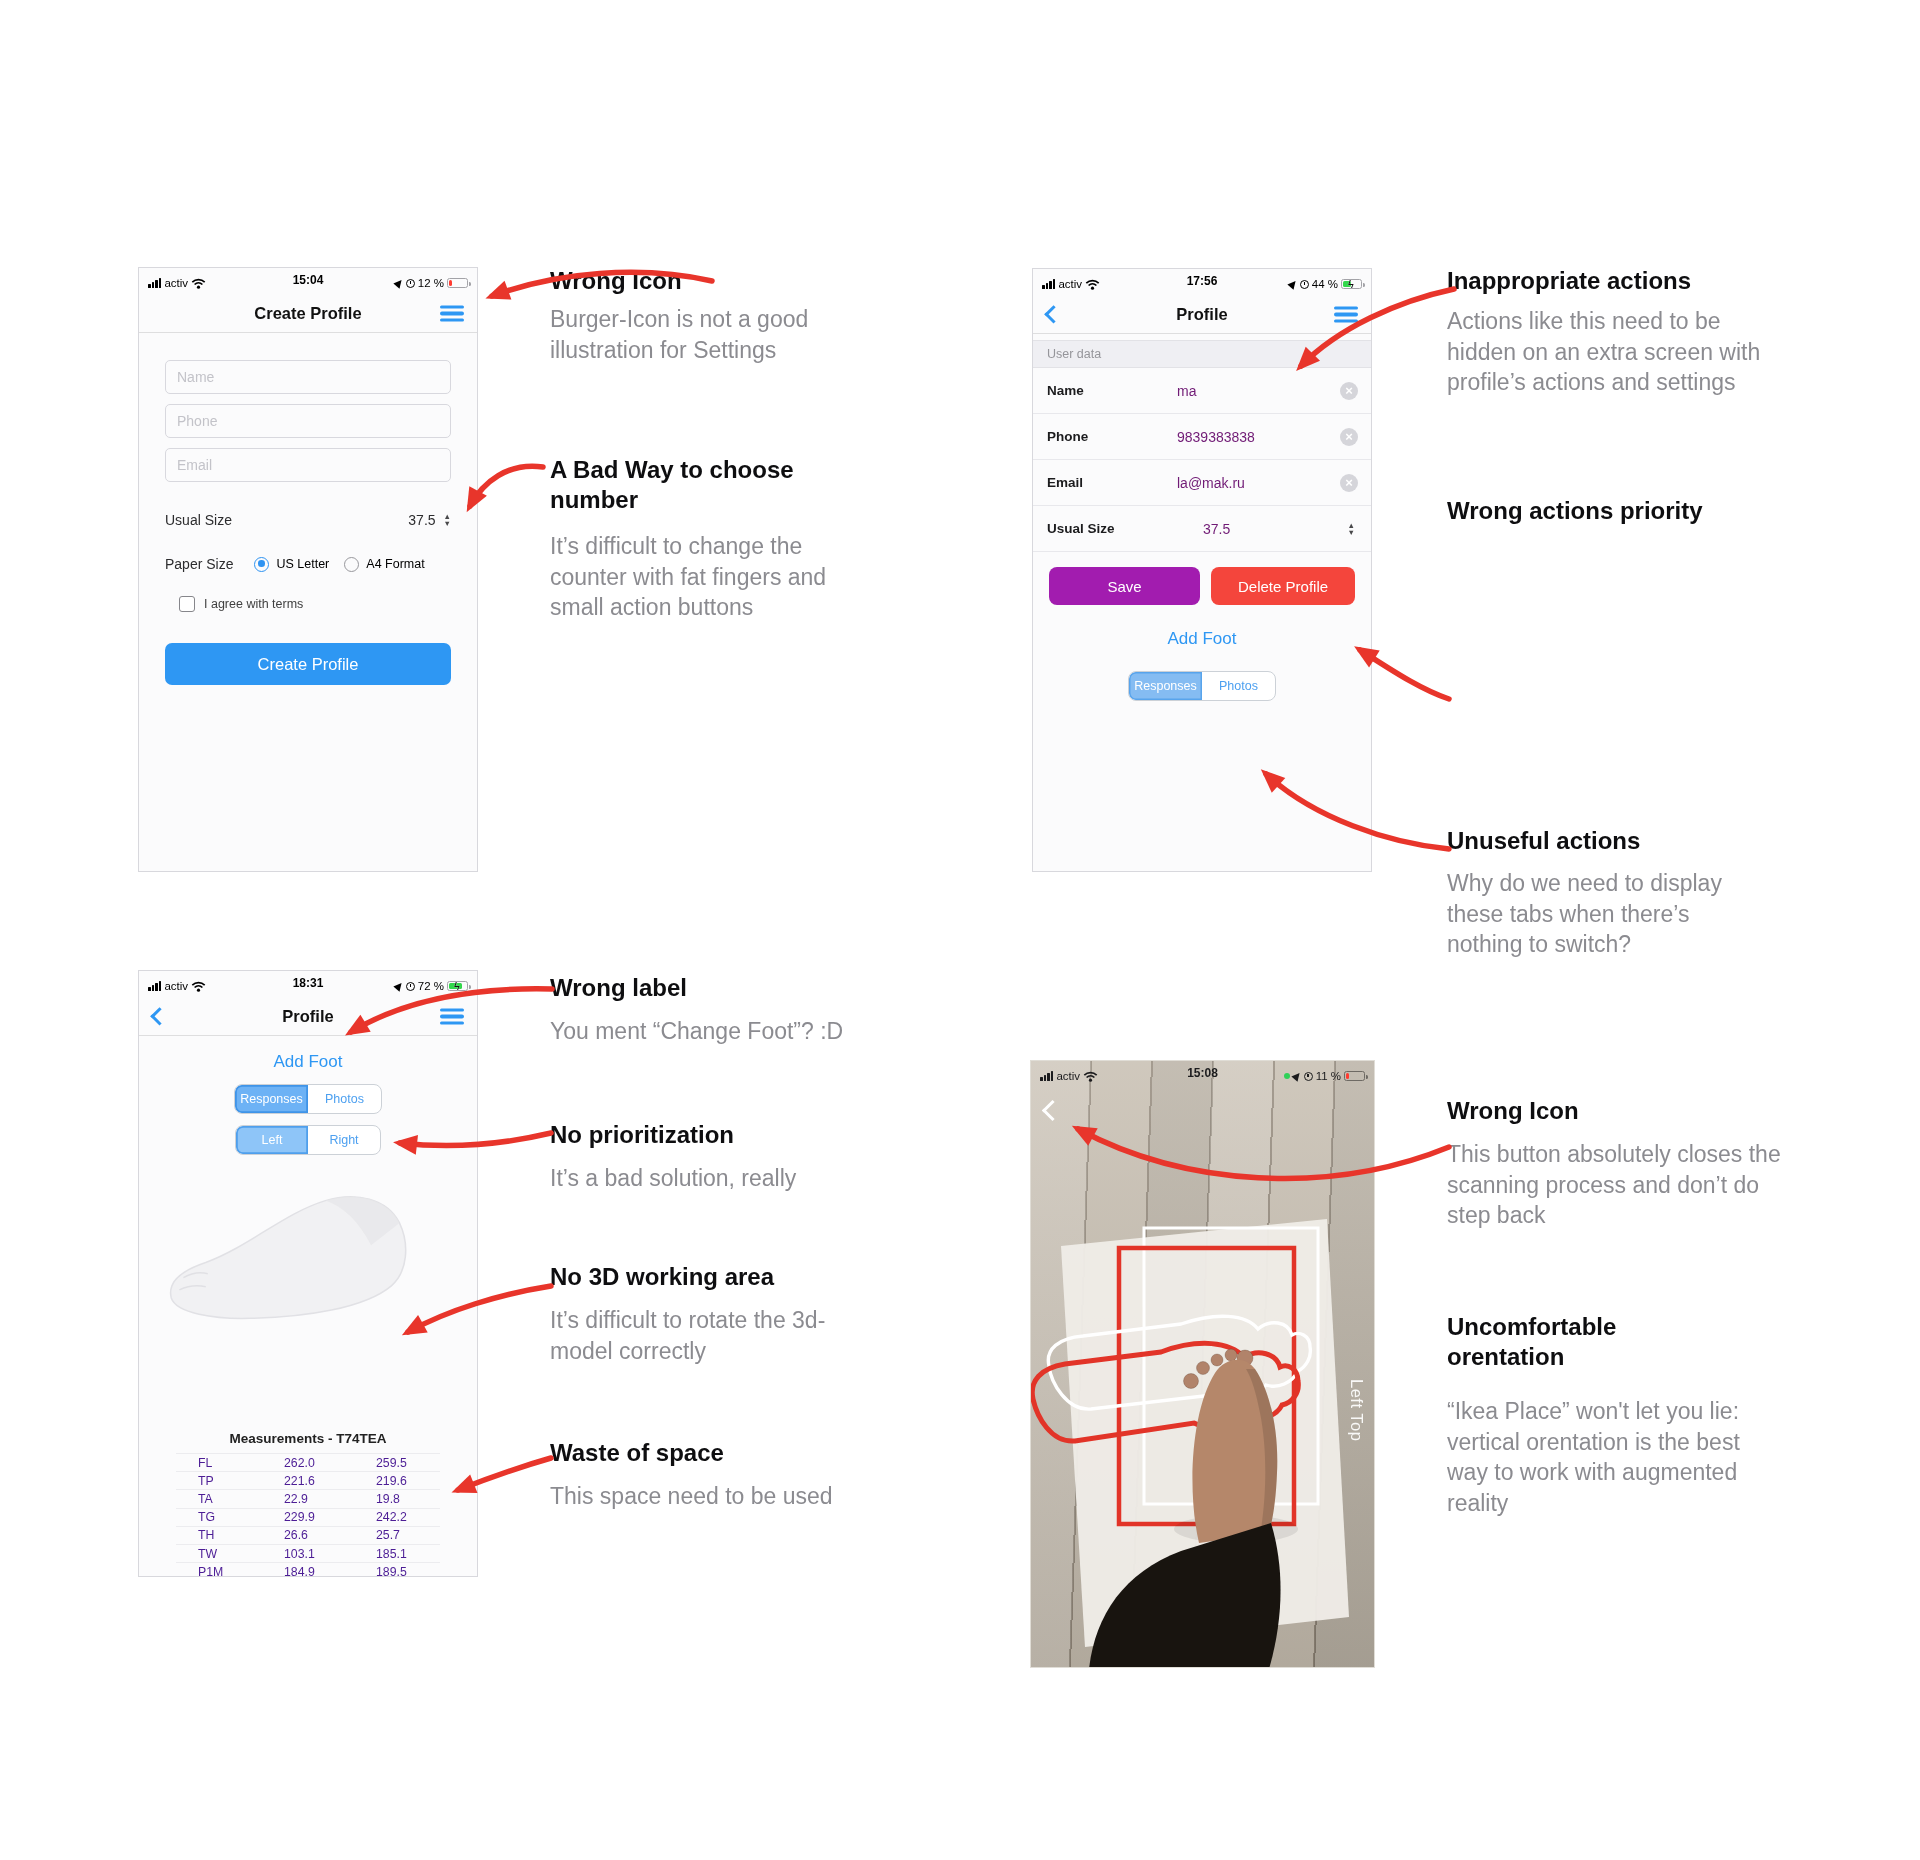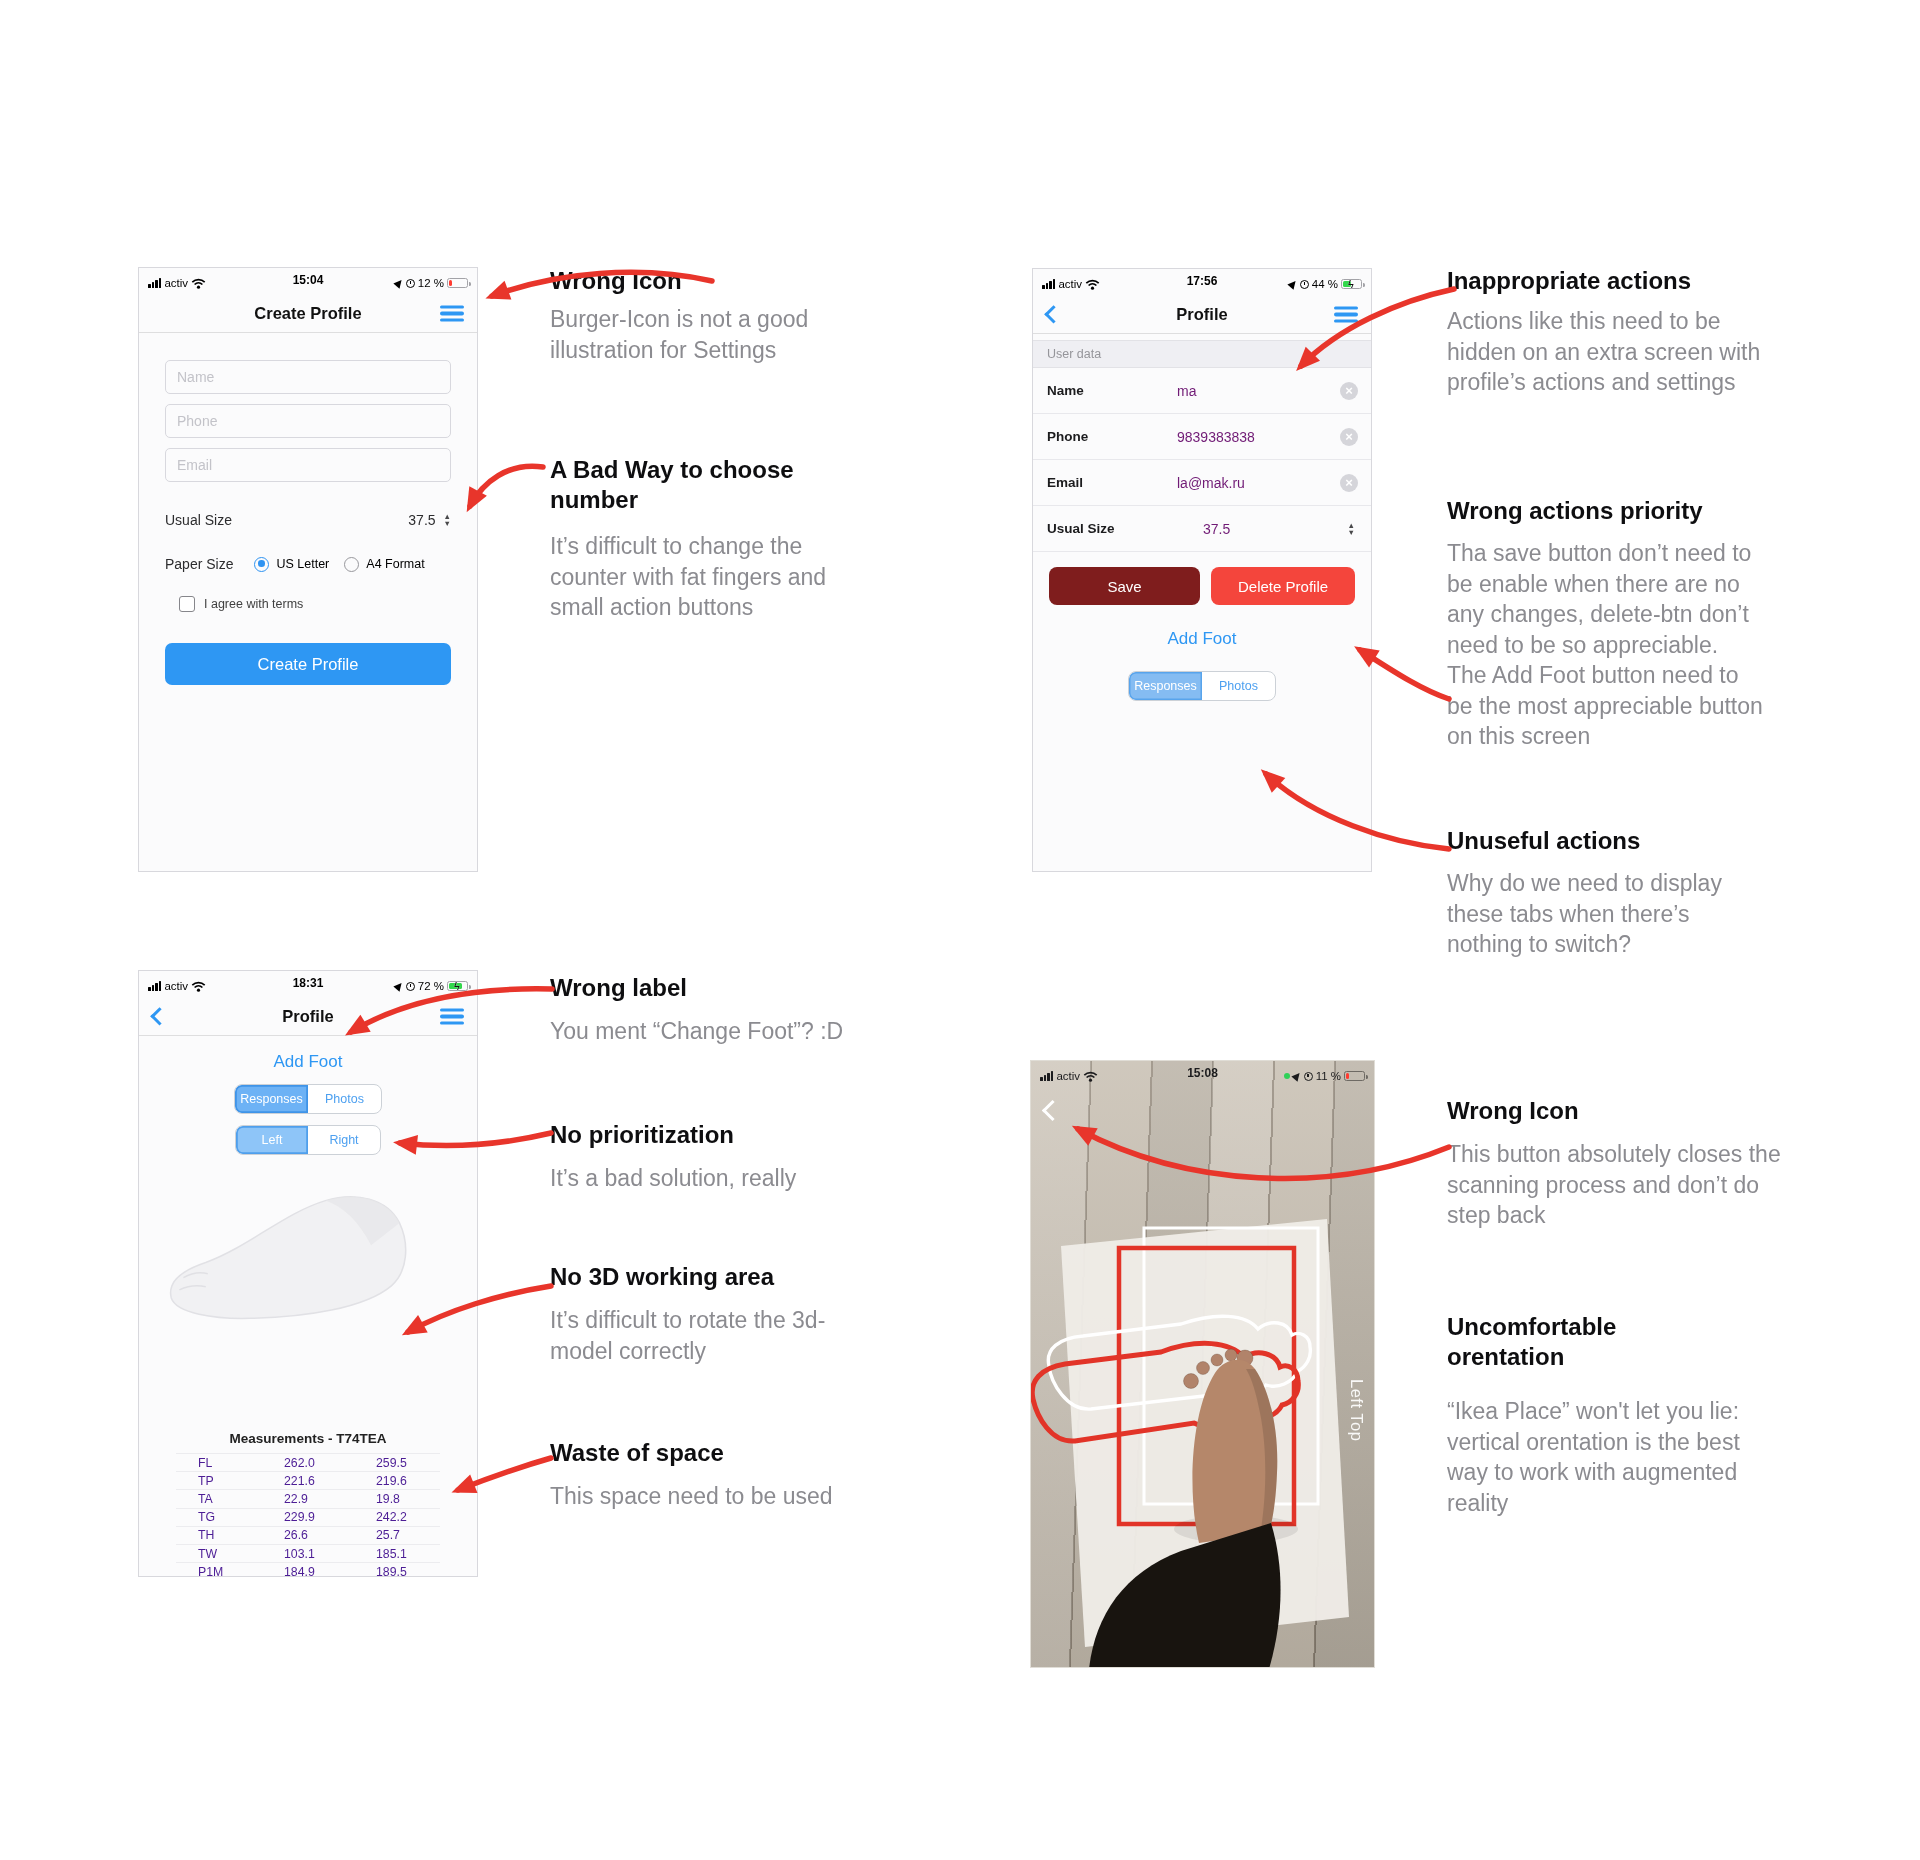--- a/index.html
+++ b/index.html
@@ -53,21 +53,21 @@
   .btn-primary{margin:31px 26px 0;height:42px;border-radius:7px;background:#2e97f3;color:#fff;font-size:16.5px;display:flex;align-items:center;justify-content:center;cursor:pointer;}
 
   
   .band{margin-top:6px;height:28px;background:#efeff3;border-top:1px solid #e2e2e6;border-bottom:1px solid #e2e2e6;color:#95959a;font-size:12.5px;display:flex;align-items:center;padding:0 14px;box-sizing:border-box;}
   .p2row{position:relative;height:45px;border-bottom:1px solid #e8e8ec;display:flex;align-items:center;padding:0 14px;}
   .p2lbl{font-weight:700;font-size:13.5px;color:#1c1c1e;width:130px;}
   .p2val{font-size:14px;color:#701a75;}
   .clear{position:absolute;right:13px;top:50%;transform:translateY(-50%);width:18px;height:18px;border-radius:50%;background:#d5d5da;color:#fff;font-weight:700;font-size:13px;line-height:17px;text-align:center;cursor:pointer;}
   .p2row .stepper{position:absolute;right:16px;top:50%;transform:translateY(-50%);}
   .p2btns{display:flex;gap:11px;margin:15px 16px 0;}
-  .btn-save{flex:1.05;height:38px;border-radius:8px;background:#7f1d1d;color:#fff;font-size:15px;display:flex;align-items:center;justify-content:center;cursor:pointer;}
+  .btn-save{flex:1.05;height:38px;border-radius:8px;background:#a21caf;color:#fff;font-size:15px;display:flex;align-items:center;justify-content:center;cursor:pointer;}
   .btn-del{flex:1;height:38px;border-radius:8px;background:#f4453c;color:#fff;font-size:15px;display:flex;align-items:center;justify-content:center;cursor:pointer;}
   .addfoot{text-align:center;color:#2e97f3;font-size:17px;margin-top:24px;cursor:pointer;}
   .seg{margin:22px auto 0;width:148px;height:30px;border:1px solid #ccd1d7;border-radius:8px;display:flex;overflow:hidden;background:#fff;box-sizing:border-box;}
   .seg span{flex:1;display:flex;align-items:center;justify-content:center;font-size:12.5px;cursor:pointer;}
   .seg .on{background:#85bcf2;color:#fff;box-shadow:inset 0 0 0 1.5px #58a4ec;border-radius:7px 0 0 7px;}
   .seg .off{color:#4da0f0;}
 
   
   .p3-addfoot{text-align:center;color:#2e97f3;font-size:17px;margin-top:16px;cursor:pointer;}
   .seg.s1{margin-top:12px;}
@@ -378,22 +378,20 @@
   <div class="ann-title" style="left:550px;top:266px;width:330px;">Wrong Icon</div>
   <div class="ann-body" style="left:550px;top:304px;width:292px;">Burger-Icon is not a good illustration for Settings</div>
 
   <div class="ann-title" style="left:550px;top:455px;width:290px;">A Bad Way to choose number</div>
   <div class="ann-body" style="left:550px;top:531px;width:322px;">It’s difficult to change the counter with fat fingers and small action buttons</div>
 
   <div class="ann-title" style="left:1447px;top:266px;width:360px;">Inappropriate actions</div>
   <div class="ann-body" style="left:1447px;top:306px;width:330px;">Actions like this need to be hidden on an extra screen with profile’s actions and settings</div>
 
   <div class="ann-title" style="left:1447px;top:496px;width:360px;">Wrong actions priority</div>
-  <div class="ann-body" style="left:1447px;top:538px;width:322px;">Tha save button don’t need to be enable when there are no any changes, delete-btn don’t need to be so appreciable.
-The Add Foot button need to be the most appreciable button on this screen</div>
 
   <div class="ann-title" style="left:1447px;top:826px;width:330px;">Unuseful actions</div>
   <div class="ann-body" style="left:1447px;top:868px;width:305px;">Why do we need to display these tabs when there’s nothing to switch?</div>
 
   <div class="ann-title" style="left:550px;top:973px;width:300px;">Wrong label</div>
   <div class="ann-body" style="left:550px;top:1016px;width:400px;">You ment “Change Foot”? :D</div>
 
   <div class="ann-title" style="left:550px;top:1120px;width:330px;">No prioritization</div>
   <div class="ann-body" style="left:550px;top:1163px;width:340px;">It’s a bad solution, really</div>
 

